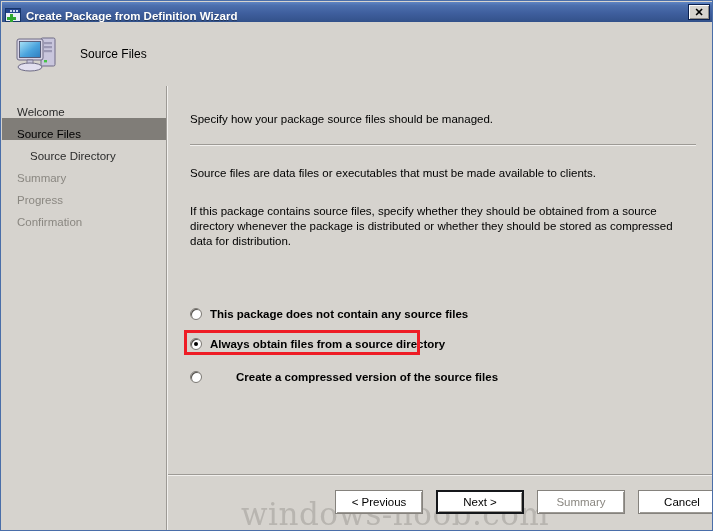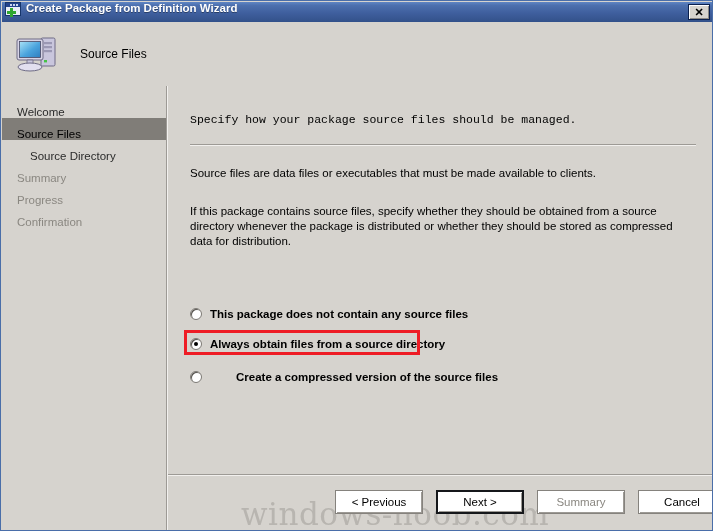--- a/index.html
+++ b/index.html
@@ -21,21 +21,21 @@
   }
 
   
   #titlebar {
     position: absolute;
     left: 1px; top: 1px;
     width: 711px;
     height: 20px;
     background: linear-gradient(to bottom, #5f85c4 0%, #4c6fad 18%, #3f5f9e 55%, #36558f 88%, #31508a 100%);
     display: flex;
-    align-items: flex-start;
+    align-items: flex-end;
     box-sizing: border-box;
     padding-left: 3px;
   }
   #titlebar-icon {
     width: 16px; height: 14px;
     position: relative;
     flex: 0 0 auto;
     background: #e9eef7;
     border: 1px solid #16356b;
     box-sizing: border-box;
@@ -155,21 +155,21 @@
     width: 545px;
     height: 445px;
     background: #d6d3ce;
   }
   .content-text {
     position: absolute;
     font-size: 11.5px;
     color: #000000;
     line-height: 15px;
   }
-  #intro-line { left: 22px; top: 26px; width: 490px; font-family: Liberation Mono, monospace; }
+  #intro-line { left: 22px; top: 26px; width: 490px; }
   #hr-top {
     position: absolute;
     left: 22px; top: 58px;
     width: 506px; height: 1px;
     background: #9d9a95;
   }
   #hr-top-lo {
     position: absolute;
     left: 22px; top: 59px;
     width: 506px; height: 1px;

